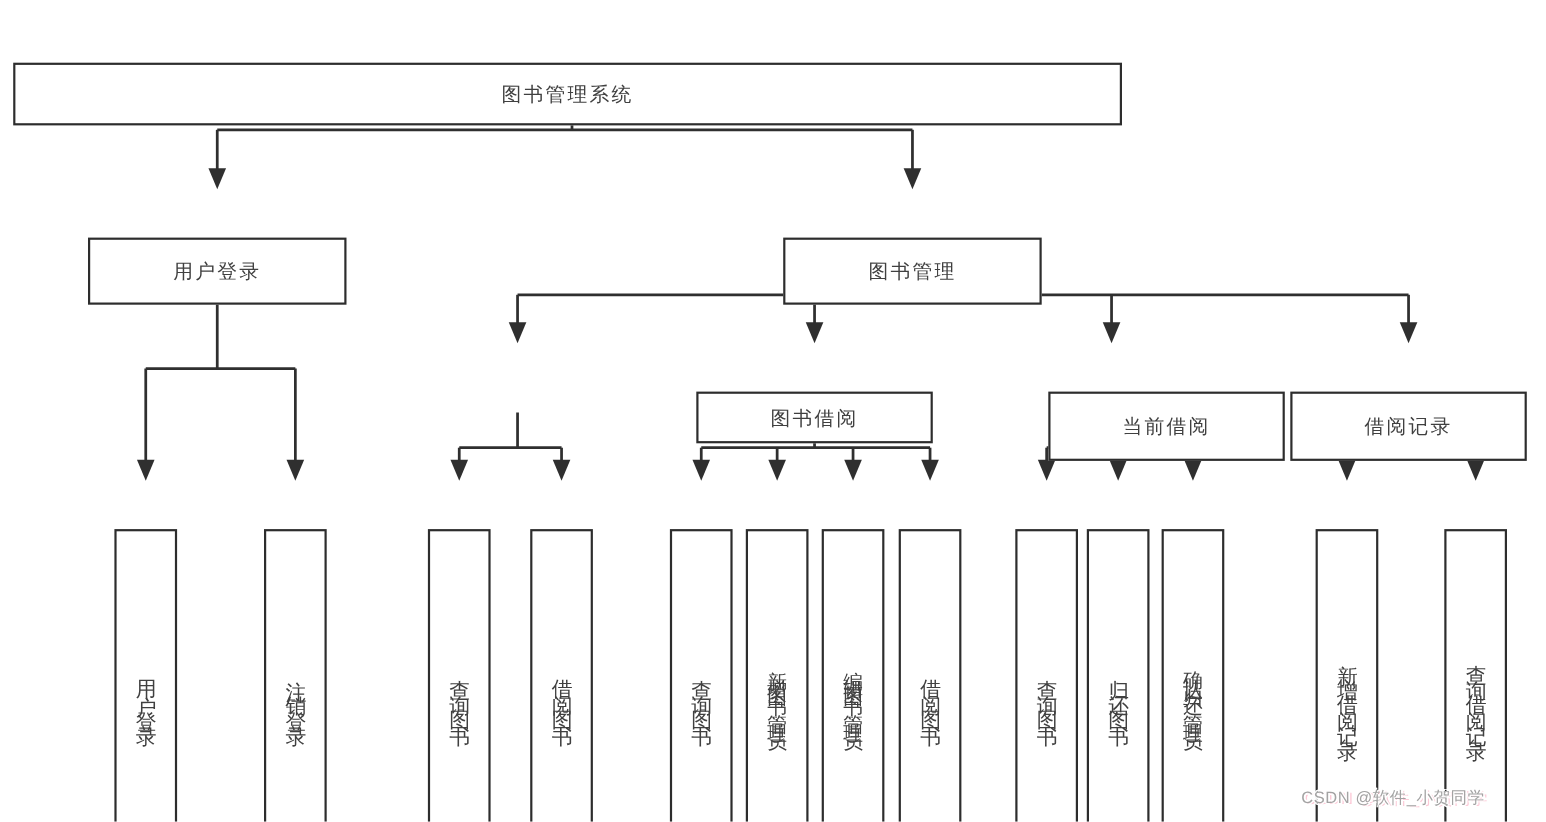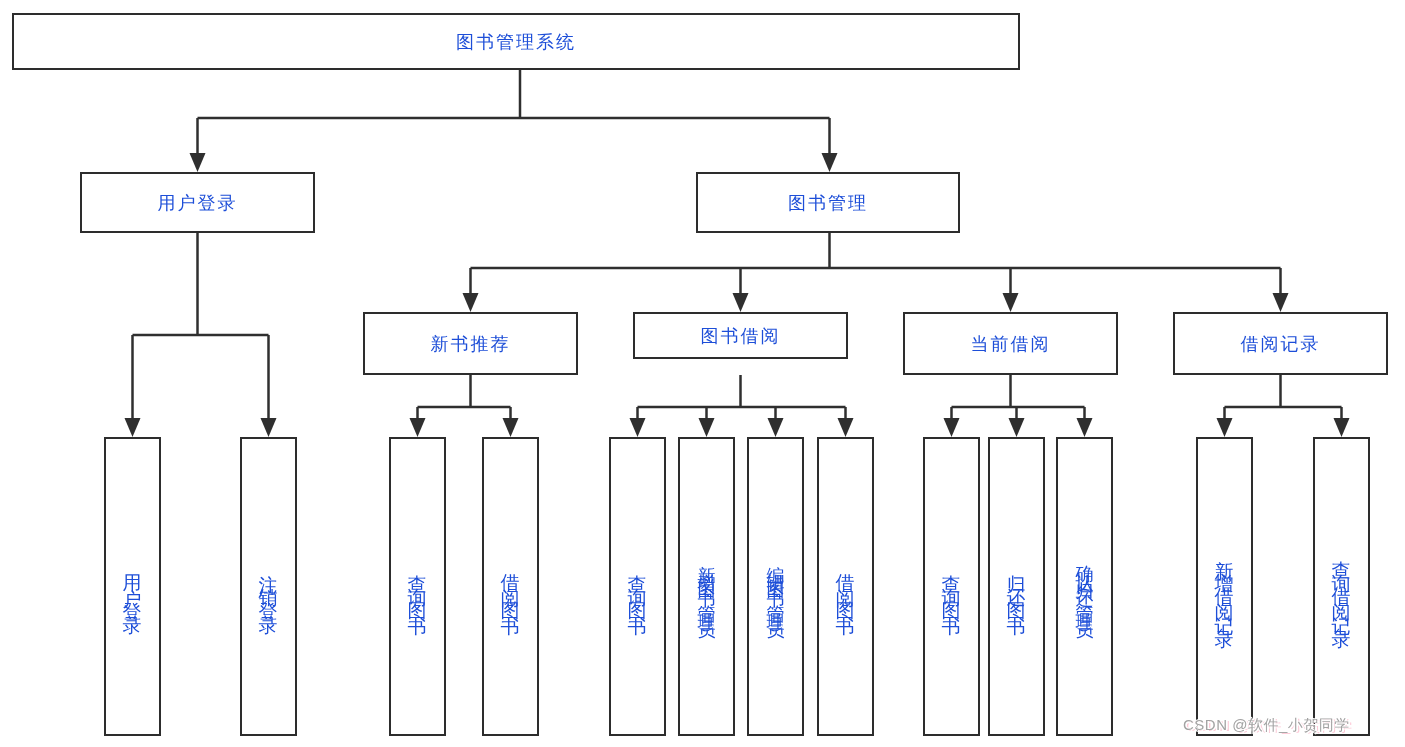--- a/index.html
+++ b/index.html
@@ -24,22 +24,23 @@
     pointer-events: none;
   }
   .box {
     position: absolute;
     box-sizing: border-box;
     background: #ffffff;
     border: 2.5px solid #2d2d2d;
     display: flex;
     align-items: center;
     justify-content: center;
-    color: #1d4ed8;
+    color: #404040;
     text-align: center;
+    margin-top: 44px;
   }
   .h-box {
     font-size: 18px;
     letter-spacing: 2px;
   }
   .v-box {
     writing-mode: vertical-rl;
     text-orientation: mixed;
     font-size: 19px;
     letter-spacing: 14px;
@@ -155,31 +156,28 @@
     </g>
   </svg>
 
   <div class="box h-box" style="left:12px; top:13px; width:1008px; height:57px;">
     <span>图书管理系统</span>
   </div>
 
   <div class="box h-box" style="left:80px; top:172px; width:235px; height:61px;">
     <span>用户登录</span>
   </div>
-  <div class="box h-box" style="left:696px; top:172px; width:264px; height:61px;text-align:center;">
+  <div class="box h-box" style="left:712px; top:172px; width:235px; height:61px;text-align:center;">
     <span>图书管理</span>
   </div>
 
-  <div class="box h-box" style="left:363px; top:312px; width:215px; height:63px;">
-    <span>新书推荐</span>
-  </div>
   <div class="box h-box" style="left:633px; top:312px; width:215px; height:47px;">
     <span>图书借阅</span>
   </div>
-  <div class="box h-box" style="left:903px; top:312px; width:215px; height:63px;">
+  <div class="box h-box" style="left:953px; top:312px; width:215px; height:63px;">
     <span>当前借阅</span>
   </div>
   <div class="box h-box" style="left:1173px; top:312px; width:215px; height:63px;justify-content:center;">
     <span>借阅记录</span>
   </div>
 
   <div class="box v-box" style="left:104px; top:437px; width:57px; height:299px;">
     <span>用户登录</span>
   </div>
   <div class="box v-box" style="left:240px; top:437px; width:57px; height:299px;">

